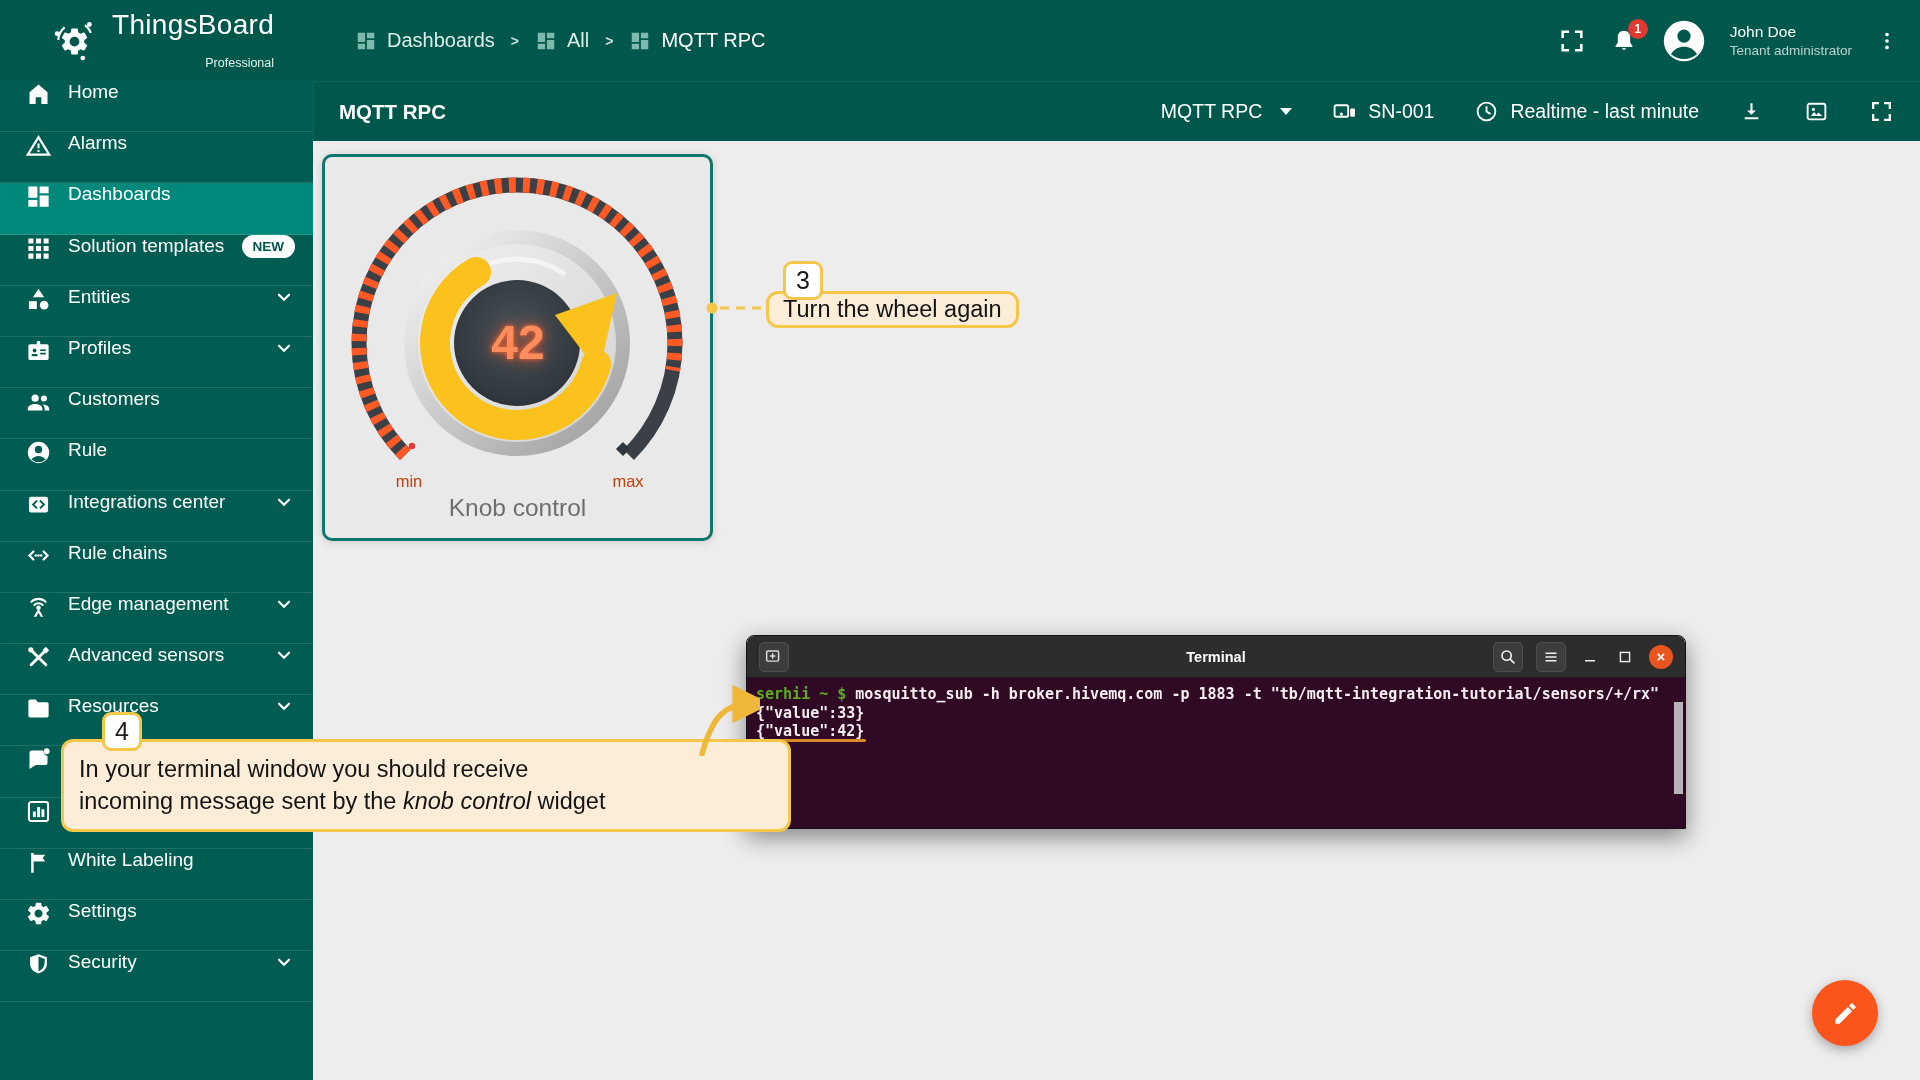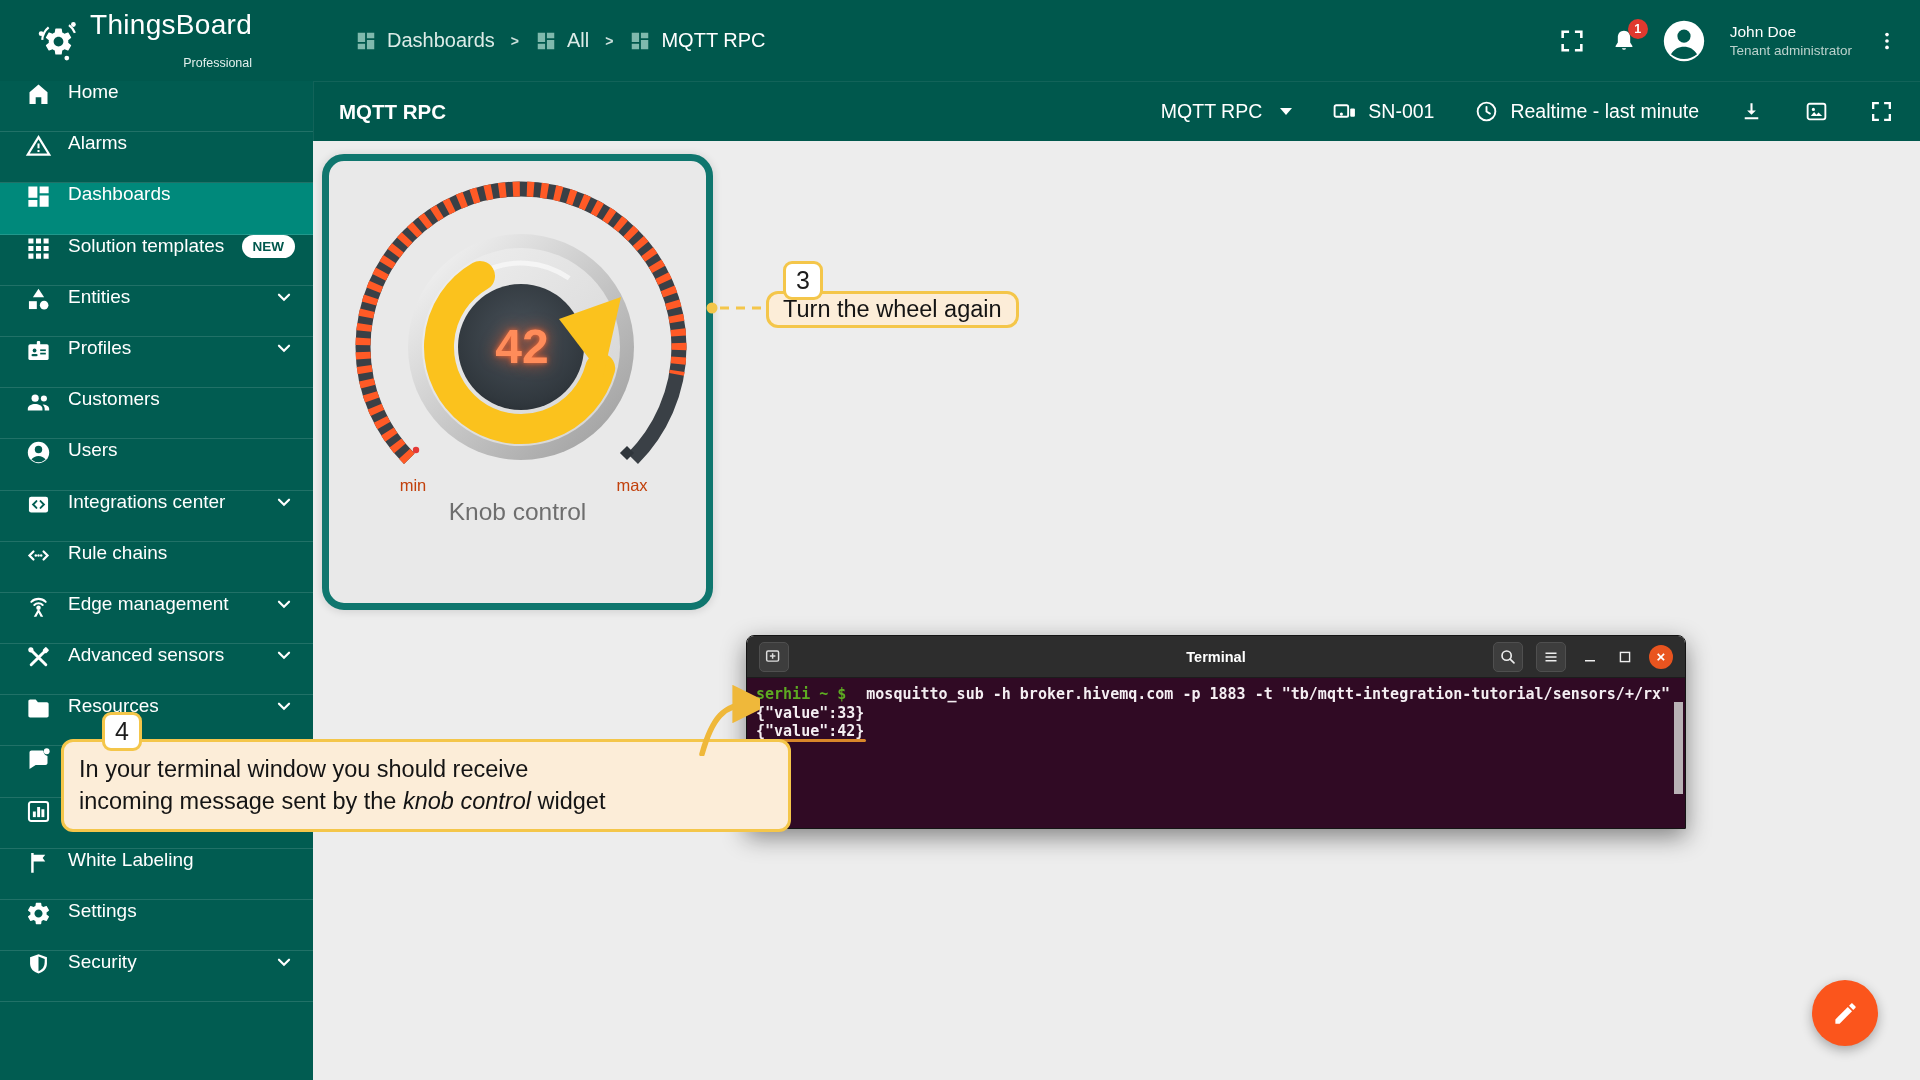--- a/index.html
+++ b/index.html
@@ -1,21 +1,21 @@
 <!DOCTYPE html>
 <html><head>
 <meta charset="utf-8">
 <style>
   *{box-sizing:border-box;margin:0;padding:0}
   body{background:#d8d8d8;font-family:"Liberation Sans",sans-serif}
   .app{position:relative;width:1920px;height:1080px;overflow:hidden;background:#ededed}
 
   
   .header{position:absolute;top:0;left:0;width:1920px;height:81px;background:#00584d;display:flex;align-items:center;z-index:4}
-  .logo{width:313px;display:flex;align-items:center;gap:10px;padding-left:36px;flex:none;cursor:pointer}
+  .logo{width:313px;display:flex;align-items:center;gap:16px;padding-left:52px;flex:none;cursor:pointer}
   .logo svg{width:44px;height:44px;flex:none}
   .logo-text{display:flex;flex-direction:column}
   .logo-title{color:#fff;font-size:28px;font-weight:500;letter-spacing:.3px;line-height:1}
   .logo-sub{color:#e2efec;font-size:12.5px;text-align:right;margin-top:18px;line-height:1}
   .crumbs{display:flex;align-items:center;margin-left:42px;font-size:20px;color:#fff}
   .crumb{display:flex;align-items:center;gap:10px;cursor:pointer}
   .crumb svg{width:22px;height:22px;fill:#7fb9ad}
   .crumb .dim{color:#dcebe7}
   .crumb-sep{font-size:14px;font-weight:700;color:#cfe2de;margin:0 16px}
   .hright{margin-left:auto;display:flex;align-items:center;gap:24px;padding-right:22px}
@@ -40,21 +40,21 @@
   .sidebar{position:absolute;top:81px;left:0;width:313px;bottom:0;background:#015c51;z-index:2}
   .nav-item{display:flex;align-items:flex-start;height:51.2px;padding:0 18px 17px 25px;border-bottom:1px solid rgba(255,255,255,.13);color:#fff;cursor:pointer}
   .nav-item.sel{background:#00897b}
   .nav-icon{width:27px;height:27px;margin-right:16px;flex:none}
   .nav-icon svg{width:27px;height:27px}
   .nav-label{font-size:19px;font-weight:500;white-space:nowrap}
   .new-badge{margin-left:auto;background:#fff;color:#00584d;font-size:13.5px;font-weight:700;padding:4px 11px;border-radius:13px;flex:none}
   .chev{margin-left:auto;width:22px;height:22px;flex:none}
 
   
-  .widget-card{position:absolute;left:322px;top:154px;width:391px;height:456px;background:#e9e9e9;border:7px solid #0f766e;border-radius:22px;box-shadow:0 1px 10px rgba(0,0,0,.14);z-index:2;cursor:pointer}
+  .widget-card{position:absolute;left:322px;top:154px;width:391px;height:387px;background:#e9e9e9;border:3px solid #0f766e;border-radius:10px;box-shadow:0 1px 10px rgba(0,0,0,.14);z-index:2;cursor:pointer}
   .knob-svg{position:absolute;left:-8px;top:-14px;width:400px;height:400px}
   .knob-value{position:absolute;left:131px;top:155px;width:124px;height:62px;line-height:62px;text-align:center;font-size:48px;font-weight:700;color:#ff8c5a;text-shadow:0 0 5px rgba(255,106,53,.9),0 0 16px rgba(255,87,34,.75)}
   .knob-min,.knob-max{position:absolute;top:315px;width:64px;text-align:center;font-size:16.5px;color:#c2410c}
   .knob-min{left:52px}.knob-max{left:271px}
   .knob-title{position:absolute;left:0;right:0;top:337px;text-align:center;font-size:24.5px;color:#6e6e6e}
 
   
   .connector{position:absolute;left:703px;top:299px;width:72px;height:18px;z-index:5}
   .c-badge{position:absolute;background:#fff;border:3px solid #f4c64a;border-radius:9px;font-size:25px;color:#1c1c1c;padding:0 10px;line-height:33px;z-index:6;font-weight:400}
   #c3badge{left:783px;top:261px}
@@ -70,21 +70,21 @@
   .t-title{position:absolute;left:0;right:0;text-align:center;color:#fff;font-size:14.5px;font-weight:700;pointer-events:none}
   .t-btn{width:30px;height:30px;background:#3d3d3d;border:1px solid #4f4f4f;border-radius:5px;display:flex;align-items:center;justify-content:center;cursor:pointer;z-index:1}
   .t-btn svg{width:22px;height:22px}
   #t-newtab{margin-left:12px}
   .t-right{margin-left:auto;display:flex;align-items:center;gap:13px;margin-right:12px;z-index:1}
   .t-wbtn{width:22px;height:22px;display:flex;align-items:center;justify-content:center;cursor:pointer}
   .t-wbtn svg{width:20px;height:20px}
   .t-close{width:24px;height:24px;border-radius:50%;background:#e9541f;color:#fff;display:flex;align-items:center;justify-content:center;font-size:15px;font-weight:700;cursor:pointer}
   .t-body{height:150px;background:#300a24;position:relative;font-family:"DejaVu Sans Mono",monospace;font-size:15px;font-weight:700;padding:7px 14px 0 9px;color:#f4eef2;line-height:18.5px}
   .t-green{color:#5dab22}
-  .t-cmd{margin-left:20px}
+  .t-cmd{margin-left:9px}
   .t-underline{position:absolute;left:7px;top:61px;width:112px;height:3px;background:#d8872a;border-radius:3px}
   .t-cursor{position:absolute;left:9px;top:64px;width:9px;height:18px;background:#fff;cursor:text}
   .t-scroll{position:absolute;right:2px;top:24px;width:9px;height:92px;background:#b9b2b6;cursor:pointer}
 
   
   .fab{position:absolute;left:1812px;top:980px;width:66px;height:66px;border-radius:50%;background:#fb551c;display:flex;align-items:center;justify-content:center;box-shadow:0 4px 12px rgba(0,0,0,.3);cursor:pointer;z-index:6}
   .fab svg{width:27px;height:27px}
 </style>
 </head>
 <body>
@@ -273,21 +273,21 @@
           </svg></span>
       <span class="nav-label">Customers</span>
     </div>
 
     <div class="nav-item">
       <span class="nav-icon"><svg viewBox="0 0 24 24">
             <circle cx="12" cy="12" r="9.5" fill="#fff"></circle>
             <circle cx="12" cy="9.4" r="3.3" fill="#015c51"></circle>
             <path d="M5.7 18.3c1.5-2.3 3.8-3.3 6.3-3.3s4.8 1 6.3 3.3a9.5 9.5 0 0 1-12.6 0z" fill="#015c51"></path>
           </svg></span>
-      <span class="nav-label">Users</span>
+      <span class="nav-label">Rule</span>
     </div>
 
     <div class="nav-item">
       <span class="nav-icon"><svg viewBox="0 0 24 24">
             <rect x="3.5" y="5" width="17" height="14" rx="2" fill="#fff"></rect>
             <path d="M10.2 9 7.2 12l3 3M13.8 9l3 3-3 3" stroke="#015c51" stroke-width="1.7" fill="none" stroke-linecap="round"></path>
           </svg></span>
       <span class="nav-label">Integrations center</span>
       <span class="chev"><svg viewBox="0 0 24 24">
             <path d="M6.5 9.5 12 15l5.5-5.5" fill="none" stroke="#fff" stroke-width="2.4" stroke-linecap="round"></path>

